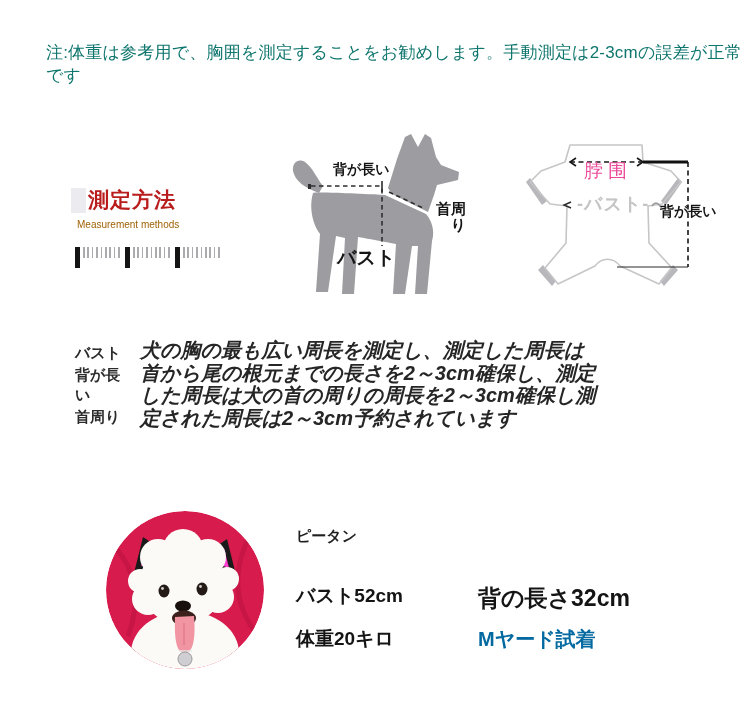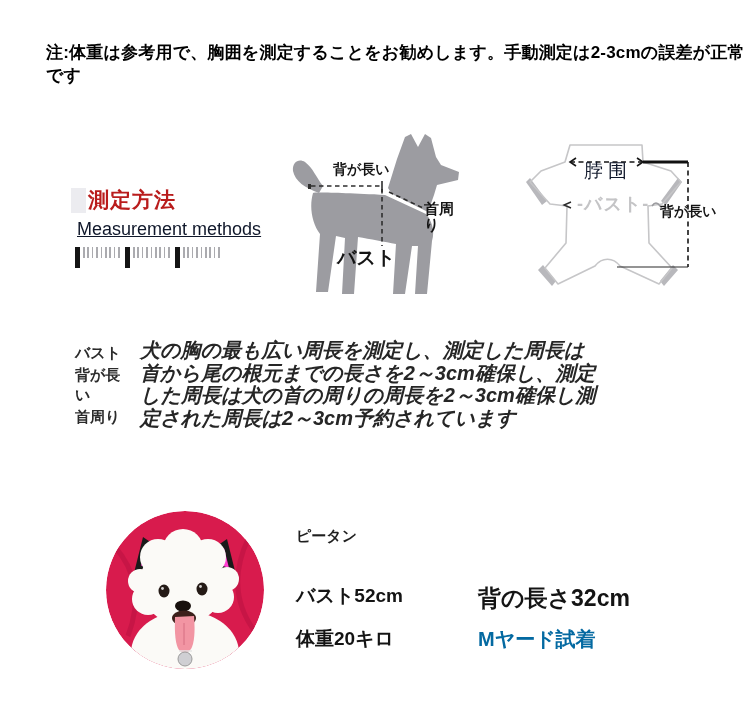--- a/index.html
+++ b/index.html
@@ -3,36 +3,36 @@
 <meta charset="utf-8">
 <style>
   html,body{margin:0;padding:0;background:#ffffff;}
   #page{
     position:relative;width:750px;height:728px;background:#ffffff;overflow:hidden;
     font-family:"Liberation Sans","DejaVu Sans",sans-serif;color:#222;
   }
   .abs{position:absolute;}
   .pre{white-space:pre-line;}
 
-  .note{left:46px;top:41px;font-size:17px;font-weight:bold;color:#000000;letter-spacing:.2px;}
+  .note{left:46px;top:41px;font-size:17px;font-weight:normal;color:#0f766e;letter-spacing:.2px;}
 
   .sec-title{left:88px;top:186px;font-size:21px;font-weight:bold;color:#b91c1c;letter-spacing:1px;}
-  .sec-sub{left:77px;top:219px;font-size:18px;color:#0f172a;text-decoration:underline;}
+  .sec-sub{left:77px;top:219px;font-size:10px;color:#a16207;}
   .sec-title-artifact{left:71px;top:188px;width:15px;height:25px;background:#ececf0;}
 
   .ruler{left:75px;top:247px;display:flex;align-items:flex-start;}
   .ruler .tall{width:5px;height:21px;background:#141414;margin-right:3px;}
   .ruler .ticks{width:39px;height:11px;margin-right:3px;
     background:repeating-linear-gradient(90deg,#ababaf 0 1.5px,transparent 1.5px 4.4px);}
 
   .lbl-dog-back{left:333px;top:161px;font-size:14px;font-weight:bold;color:#141414;}
   .lbl-dog-bust{left:337px;top:245px;font-size:19px;font-weight:bold;color:#141414;}
-  .lbl-dog-neck{left:424px;top:201px;width:42px;text-align:left;font-size:15px;line-height:16px;font-weight:bold;color:#141414;}
+  .lbl-dog-neck{left:424px;top:201px;width:42px;text-align:right;font-size:15px;line-height:16px;font-weight:bold;color:#141414;}
 
-  .lbl-garb-collar{left:584px;top:158px;font-size:19px;color:#0f172a;letter-spacing:5px;}
+  .lbl-garb-collar{left:584px;top:158px;font-size:19px;color:#ec4899;letter-spacing:5px;}
   .lbl-garb-bust{left:577px;top:192px;font-size:18px;font-weight:bold;color:#c4c4c6;letter-spacing:1px;}
   .lbl-garb-back{left:660px;top:203px;font-size:14px;font-weight:bold;color:#141414;z-index:3;}
 
   .terms{left:75px;top:343px;width:52px;font-size:15px;line-height:20px;font-weight:bold;color:#2b2b2b;}
   .terms .term{margin-bottom:2px;}
   .desc{left:140px;top:339px;font-size:20px;line-height:22.5px;font-weight:bold;color:#262626;font-style:italic;}
 
   .photo{left:106px;top:511px;width:158px;height:158px;border-radius:50%;overflow:hidden;}
 
   .model-name{left:296px;top:527px;font-size:15px;font-weight:bold;color:#1f1f1f;}

